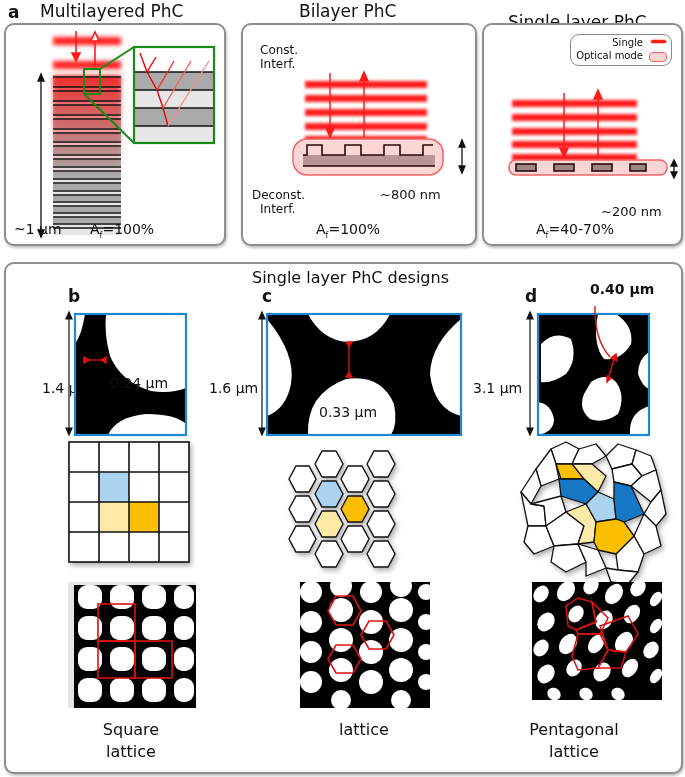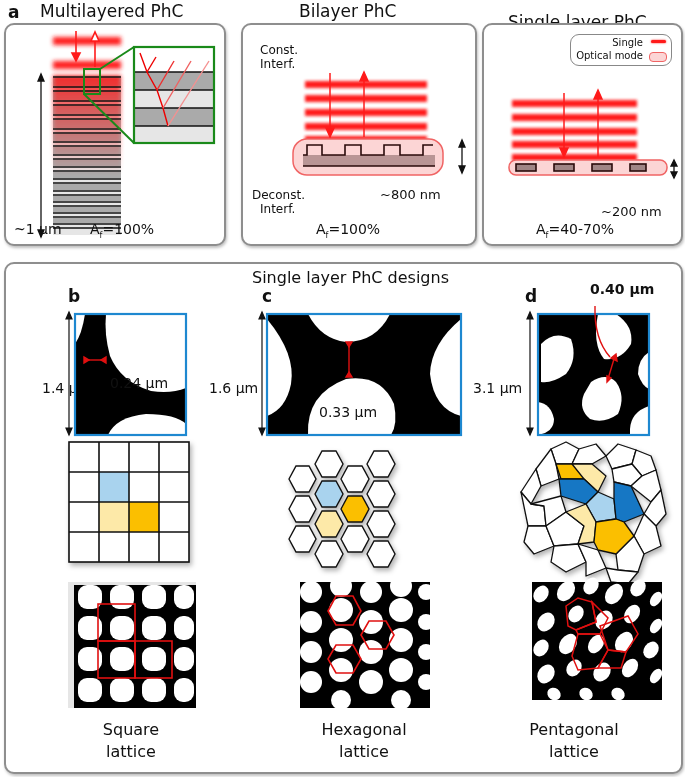--- a/index.html
+++ b/index.html
@@ -463,20 +463,19 @@
         <polygon points="602,386 620,388 615,404 592,404"></polygon>
       </g>
     </g>
   </svg>
 
   <div class="caption" style="left:55px;top:455px;">
       <div>Square</div>
       <div>lattice</div>
     </div>
   <div class="caption" style="left:288px;top:455px;">
-      <div>Hexagonal</div>
       <div>lattice</div>
     </div>
   <div class="caption" style="left:498px;top:455px;">
       <div>Pentagonal</div>
       <div>lattice</div>
     </div>
 </div>
 
 </body></html>

